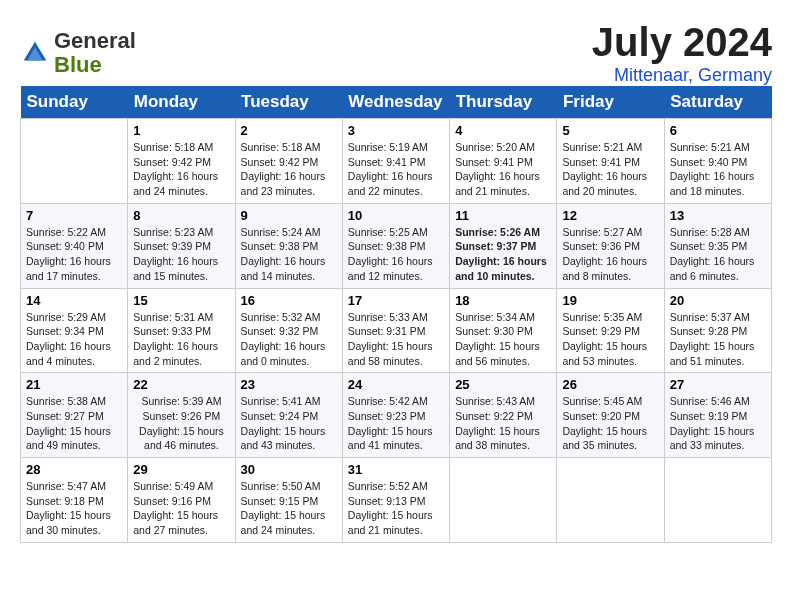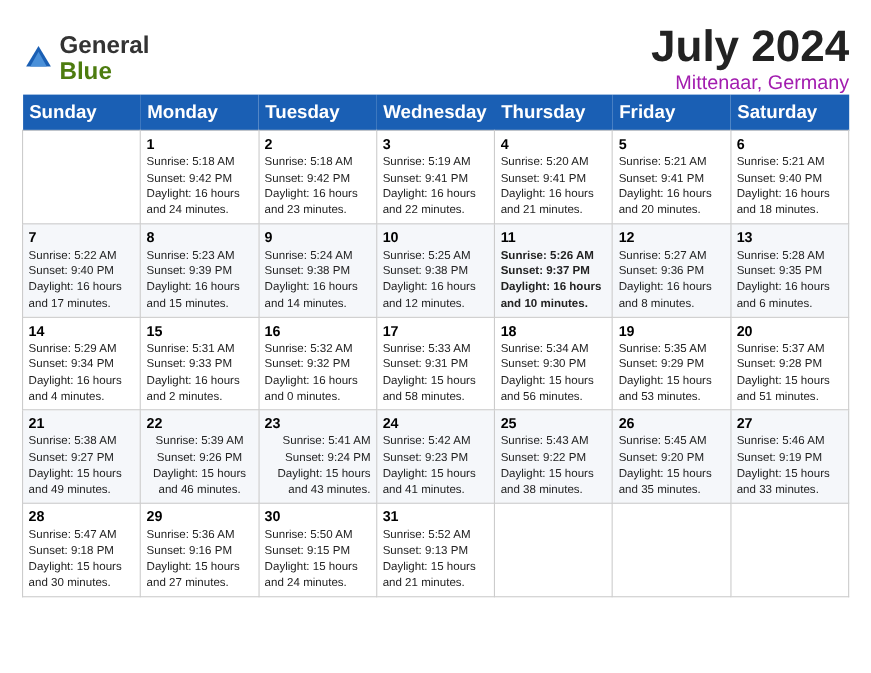--- a/index.html
+++ b/index.html
@@ -34,21 +34,21 @@
     .title-block {
       text-align: right;
     }
     .month-title {
       font-size: 40px;
       font-weight: bold;
       color: #222;
     }
     .location {
       font-size: 18px;
-      color: #a21caf;
+      color: #1d4ed8;
     }
     table {
       width: 100%;
       border-collapse: collapse;
       font-size: 11px;
     }
     thead tr th {
       background: #1a5fb4;
       color: #fff;
       text-align: left;
@@ -273,21 +273,21 @@
         </td>
         <td>
           <div class="day-num">22</div>
           <div class="day-info" style="white-space: pre-line; text-align: center;">Sunrise: 5:39 AM
 Sunset: 9:26 PM
 Daylight: 15 hours
 and 46 minutes.</div>
         </td>
         <td>
           <div class="day-num">23</div>
-          <div class="day-info" style="white-space: pre-line; text-align: right;">Sunrise: 5:41 AM
+          <div class="day-info" style="white-space: pre-line;">Sunrise: 5:41 AM
 Sunset: 9:24 PM
 Daylight: 15 hours
 and 43 minutes.</div>
         </td>
         <td>
           <div class="day-num">24</div>
           <div class="day-info" style="white-space: pre-line;">Sunrise: 5:42 AM
 Sunset: 9:23 PM
 Daylight: 15 hours
 and 41 minutes.</div>
@@ -317,21 +317,21 @@
       <tr>
         <td>
           <div class="day-num">28</div>
           <div class="day-info" style="white-space: pre-line;">Sunrise: 5:47 AM
 Sunset: 9:18 PM
 Daylight: 15 hours
 and 30 minutes.</div>
         </td>
         <td>
           <div class="day-num">29</div>
-          <div class="day-info" style="white-space: pre-line;">Sunrise: 5:36 AM
+          <div class="day-info" style="white-space: pre-line;">Sunrise: 5:49 AM
 Sunset: 9:16 PM
 Daylight: 15 hours
 and 27 minutes.</div>
         </td>
         <td>
           <div class="day-num">30</div>
           <div class="day-info" style="white-space: pre-line;">Sunrise: 5:50 AM
 Sunset: 9:15 PM
 Daylight: 15 hours
 and 24 minutes.</div>

